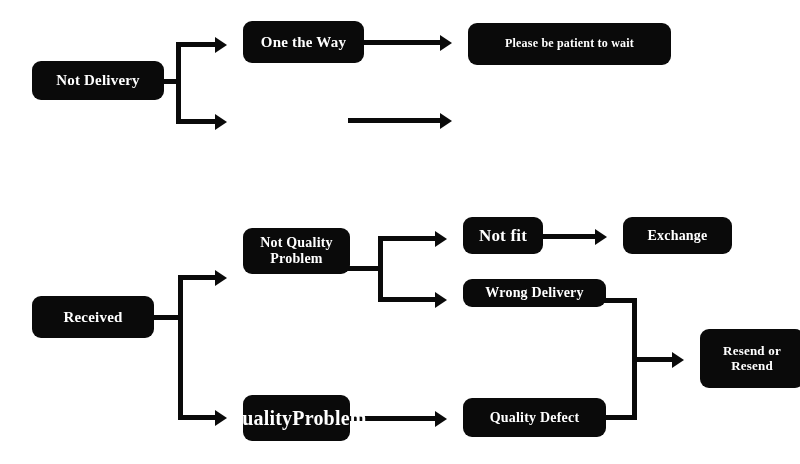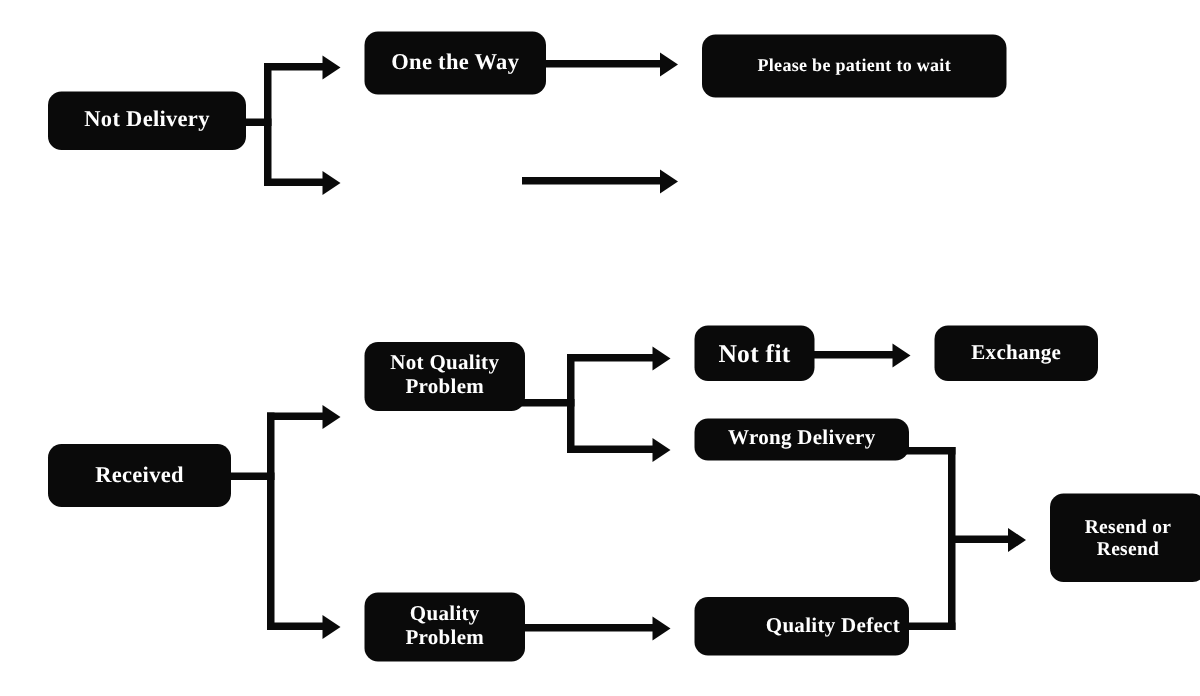--- a/index.html
+++ b/index.html
@@ -122,38 +122,38 @@
 
   <div class="node" style="left:16px; top:296px; width:122px; height:42px; font-size:15px;">
     <span>Received</span>
   </div>
 
   <div class="node" style="left:227px; top:228px; width:107px; height:46px; font-size:14px; flex-direction:column;">
     <span>Not Quality</span>
     <span>Problem</span>
   </div>
 
-  <div class="node" style="left:227px; top:395px; width:107px; height:46px; font-size:14px; flex-direction:column;">
+  <div class="node" style="left:227px; top:395px; width:107px; height:46px; font-size:20px; flex-direction:row;">
     <span>Quality</span>
     <span>Problem</span>
   </div>
 
   <div class="node" style="left:447px; top:217px; width:80px; height:37px; font-size:17px;">
     <span>Not fit</span>
   </div>
 
   <div class="node" style="left:607px; top:217px; width:109px; height:37px; font-size:14px;">
     <span>Exchange</span>
   </div>
 
   <div class="node" style="left:447px; top:279px; width:143px; height:28px; font-size:14px;">
     <span>Wrong Delivery</span>
   </div>
 
-  <div class="node" style="left:447px; top:398px; width:143px; height:39px; font-size:14px;text-align:right;">
+  <div class="node" style="left:447px; top:398px; width:143px; height:39px; font-size:14px;">
     <span>Quality Defect</span>
   </div>
 
   <div class="node" style="left:684px; top:329px; width:104px; height:59px; font-size:13px; flex-direction:column;">
     <span>Resend or</span>
     <span>Resend</span>
   </div>
 
 </div>
 

